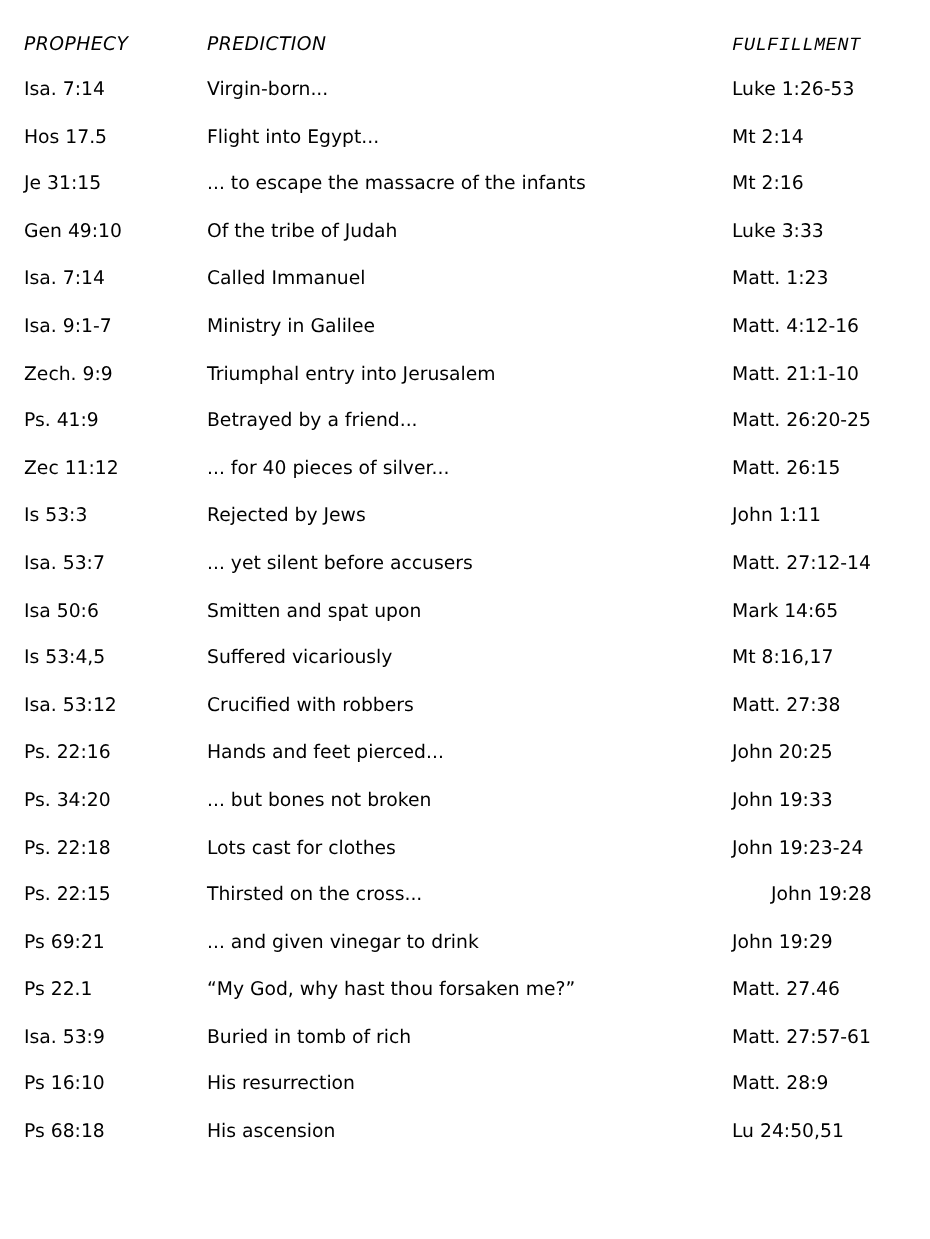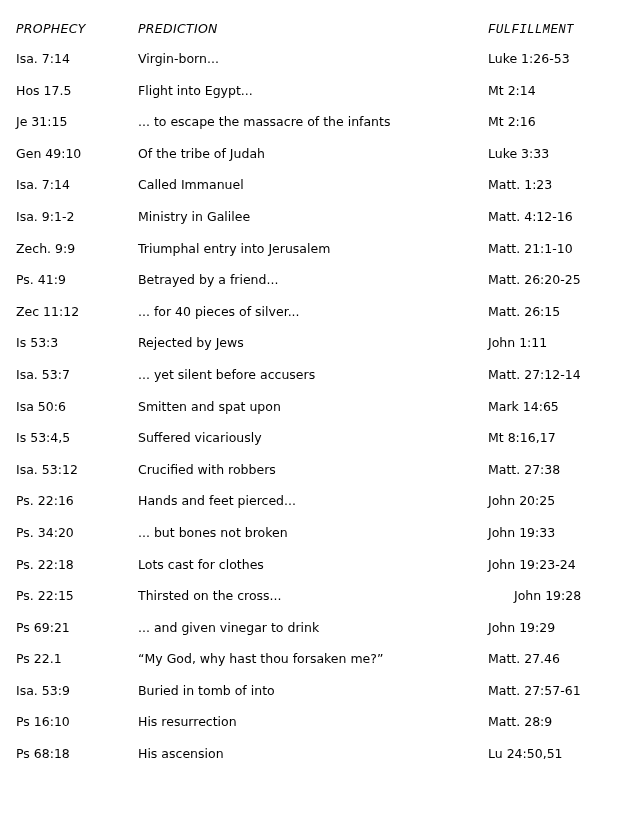--- a/index.html
+++ b/index.html
@@ -98,21 +98,21 @@
           <td class="cell-prophecy">Gen 49:10</td>
           <td class="cell-prediction">Of the tribe of Judah</td>
           <td class="cell-fulfillment">Luke 3:33</td>
         </tr>
         <tr>
           <td class="cell-prophecy">Isa. 7:14</td>
           <td class="cell-prediction">Called Immanuel</td>
           <td class="cell-fulfillment">Matt. 1:23</td>
         </tr>
         <tr>
-          <td class="cell-prophecy">Isa. 9:1-2</td>
+          <td class="cell-prophecy">Isa. 9:1-7</td>
           <td class="cell-prediction">Ministry in Galilee</td>
           <td class="cell-fulfillment">Matt. 4:12-16</td>
         </tr>
         <tr>
           <td class="cell-prophecy">Zech. 9:9</td>
           <td class="cell-prediction">Triumphal entry into Jerusalem</td>
           <td class="cell-fulfillment">Matt. 21:1-10</td>
         </tr>
         <tr>
           <td class="cell-prophecy">Ps. 41:9</td>
@@ -174,21 +174,21 @@
           <td class="cell-prediction">... and given vinegar to drink</td>
           <td class="cell-fulfillment">John 19:29</td>
         </tr>
         <tr>
           <td class="cell-prophecy">Ps 22.1</td>
           <td class="cell-prediction">“My God, why hast thou forsaken me?”</td>
           <td class="cell-fulfillment">Matt. 27.46</td>
         </tr>
         <tr>
           <td class="cell-prophecy">Isa. 53:9</td>
-          <td class="cell-prediction">Buried in tomb of into</td>
+          <td class="cell-prediction">Buried in tomb of rich</td>
           <td class="cell-fulfillment">Matt. 27:57-61</td>
         </tr>
         <tr>
           <td class="cell-prophecy">Ps 16:10</td>
           <td class="cell-prediction">His resurrection</td>
           <td class="cell-fulfillment">Matt. 28:9</td>
         </tr>
         <tr>
           <td class="cell-prophecy">Ps 68:18</td>
           <td class="cell-prediction">His ascension</td>

